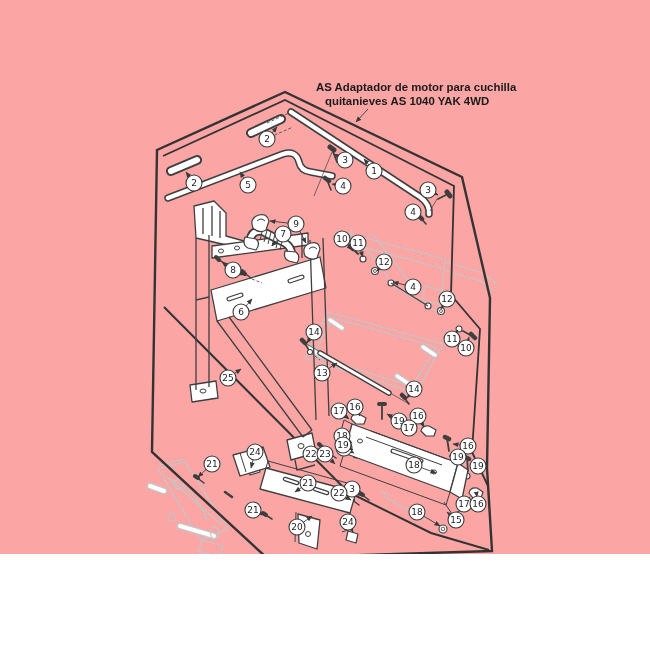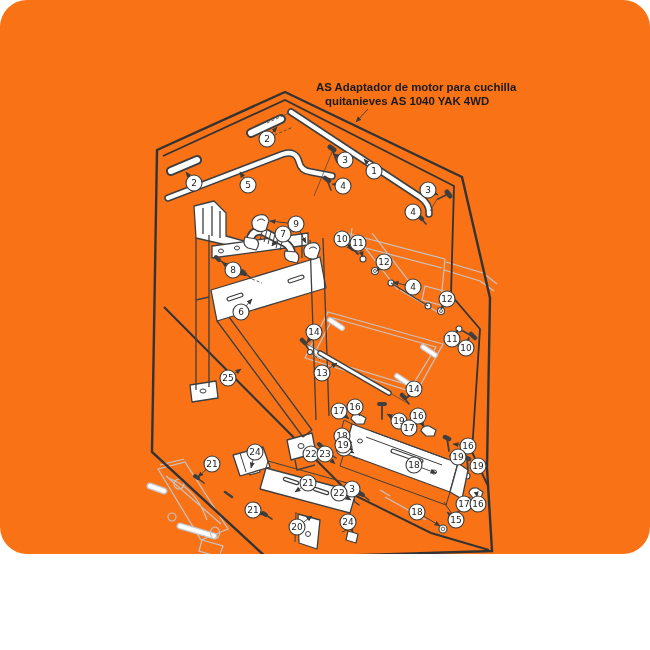--- a/index.html
+++ b/index.html
@@ -1,17 +1,17 @@
 <!DOCTYPE html>
 <html><head>
 <meta charset="utf-8">
 <style>
   html,body{margin:0;padding:0;background:#ffffff;}
-  .stage{position:relative;width:650px;height:554px;background:#f97316;overflow:hidden;
-         font-family:"Liberation Sans",sans-serif;border-radius:27px;}
+  .stage{position:relative;width:650px;height:554px;background:#fca5a5;overflow:hidden;
+         font-family:"Liberation Sans",sans-serif;}
   svg{display:block;}
   .title-line{font-family:"Liberation Sans",sans-serif;font-weight:bold;font-size:11.4px;fill:#1a1a1a;}
   .co-circle{fill:#ffffff;stroke:#3a3a3a;stroke-width:1.1;}
   .co-num{font-family:"DejaVu Sans",sans-serif;font-size:9px;fill:#1d1d1d;text-anchor:middle;}
   .co-lead{stroke:#3a3a3a;stroke-width:0.9;fill:none;}
 </style>
 </head>
 <body>
 
 <div class="stage">

